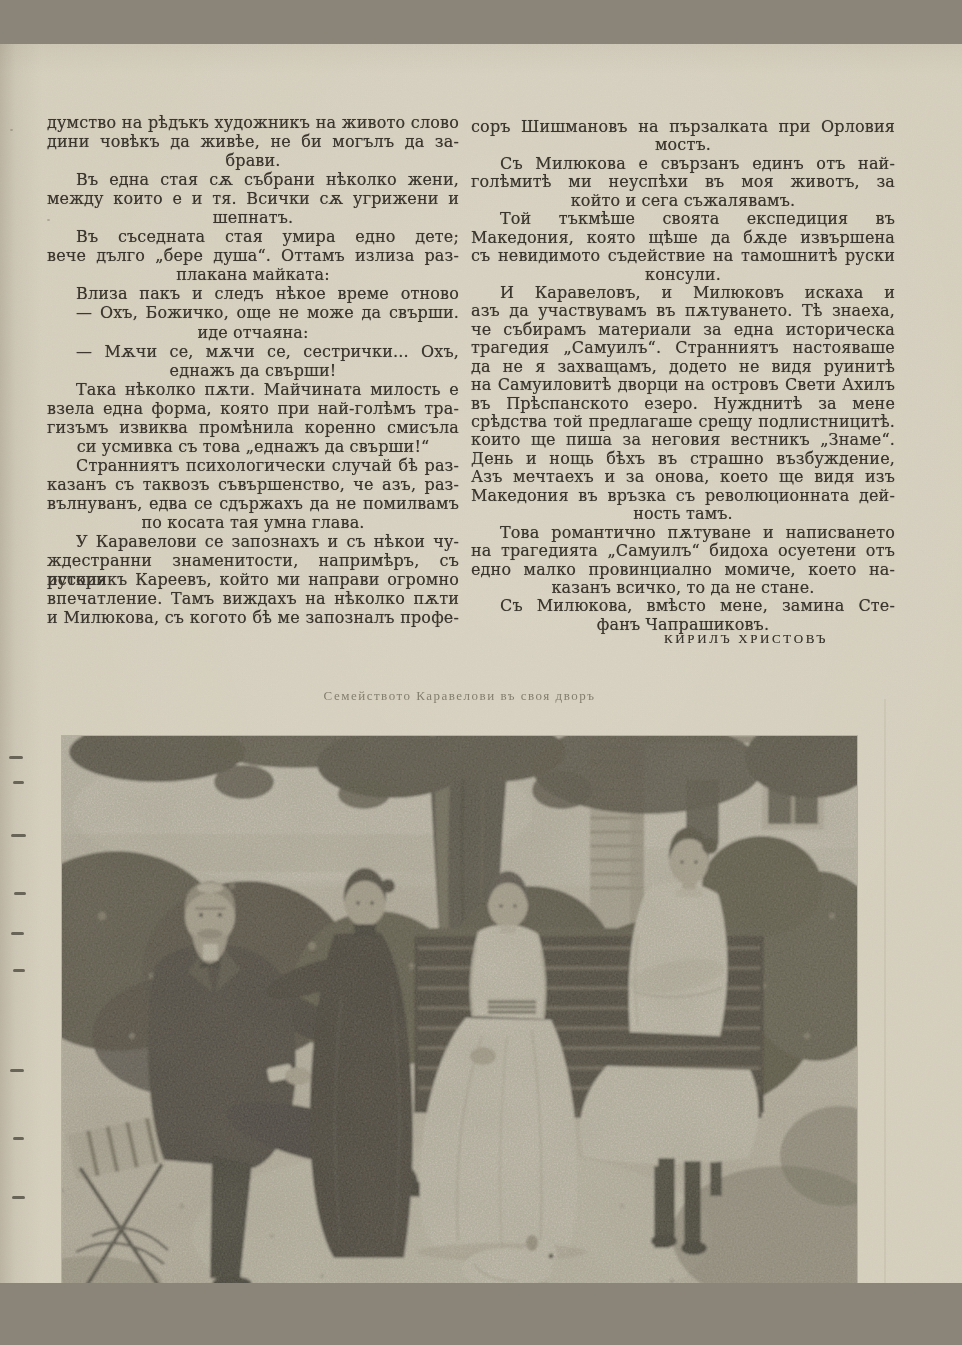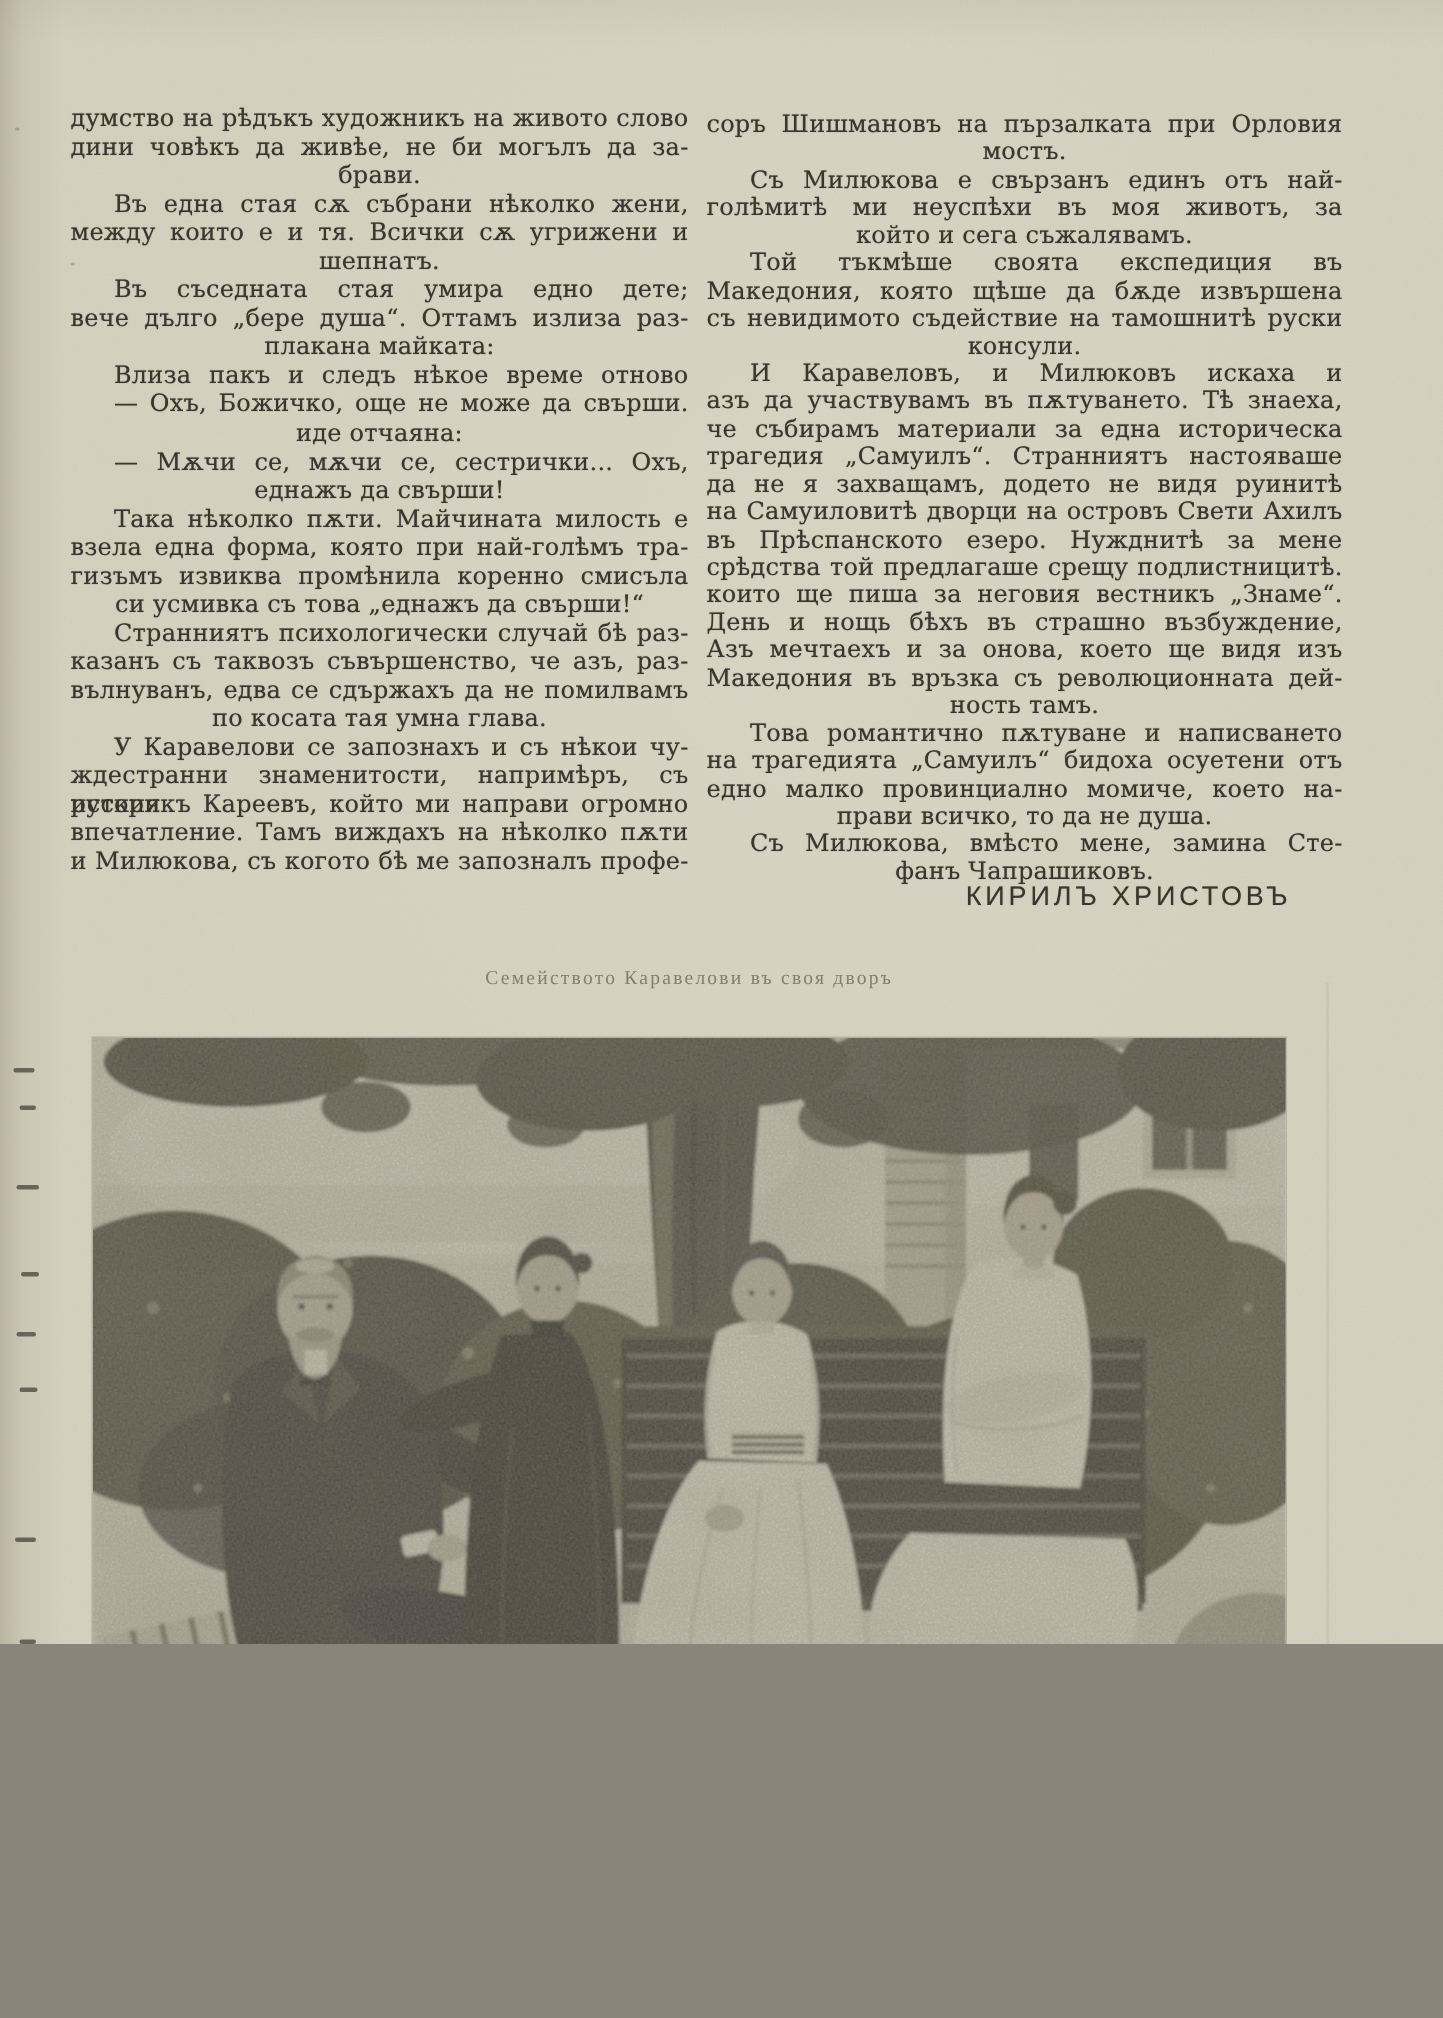--- a/index.html
+++ b/index.html
@@ -1,41 +1,42 @@
 <!DOCTYPE html>
 <html style="--paper: #d9d3c2; --ink: #3a352d; --caption_ink: #837e6e; --photo_base: #c9c4b4;"><head>
 <meta charset="utf-8">
 <style>
   html,body{margin:0;padding:0;background:#8a8578;}
   .page{
-    position:relative;width:962px;height:1096px;overflow:hidden;
+    position:relative;width:962px;height:1239px;overflow:hidden;
     background:
       linear-gradient(180deg, rgba(110,100,80,.07), rgba(110,100,80,0) 30px),
       linear-gradient(90deg, rgba(95,85,62,.22), rgba(95,85,62,.07) 16px, rgba(95,85,62,0) 42px),
       radial-gradient(ellipse at 55% 35%, rgba(255,255,252,.10), rgba(255,255,252,0) 65%),
       var(--paper,#d9d3c2);
     font-family:"DejaVu Serif",serif;
     color:var(--ink,#3a352d);
+    margin-top:44px;
   }
   .noise{position:absolute;inset:0;pointer-events:none;opacity:.35;}
   .col{position:absolute;}
   #col-left{left:47px;top:69px;width:412px;--lh:19.05px;}
   #col-right{left:471px;top:74px;width:424px;--lh:18.45px;}
   .line{
     font-size:16px;line-height:var(--lh);height:var(--lh);
     letter-spacing:.15px;
     text-shadow:0 0 .7px rgba(56,50,42,.55);
     text-align:center;
   }
   .line.j{text-align:justify;text-align-last:justify;}
   .line.ind{text-indent:29px;}
   .signature{
-    position:absolute;left:477px;top:587px;width:424px;box-sizing:border-box;
+    position:absolute;left:444px;top:587px;width:424px;box-sizing:border-box;
     padding-right:40px;text-align:right;
-    font-family:Liberation Sans, sans-serif;font-size:18px;
+    font-family:Liberation Serif, serif;font-size:13px;
     letter-spacing:2.6px;color:var(--ink,#3a352d);
     text-shadow:0 0 .6px rgba(56,50,42,.5);
   }
   .caption{
     position:absolute;left:62px;top:644px;width:795px;text-align:center;
     font-family:Liberation Serif, serif;font-size:13px;
     letter-spacing:1.5px;color:var(--caption_ink,#837e6e);
   }
   .photo{
     position:absolute;left:62px;top:692px;width:795px;height:564px;
@@ -126,21 +127,21 @@
       <div class="line j">въ Прѣспанското езеро. Нужднитѣ за мене</div>
       <div class="line j">срѣдства той предлагаше срещу подлистницитѣ.</div>
       <div class="line j">които ще пиша за неговия вестникъ „Знаме“.</div>
       <div class="line j">День и нощь бѣхъ въ страшно възбуждение,</div>
       <div class="line j">Азъ мечтаехъ и за онова, което ще видя изъ</div>
       <div class="line j">Македония въ връзка съ революционната дей-</div>
       <div class="line">ность тамъ.</div>
       <div class="line j ind">Това романтично пѫтуване и написването</div>
       <div class="line j">на трагедията „Самуилъ“ бидоха осуетени отъ</div>
       <div class="line j">едно малко провинциално момиче, което на-</div>
-      <div class="line">прави всичко, то да не душа.</div>
+      <div class="line">казанъ всичко, то да не стане.</div>
       <div class="line j ind">Съ Милюкова, вмѣсто мене, замина Сте-</div>
       <div class="line">фанъ Чапрашиковъ.</div>
     </div>
 
   <div class="signature">КИРИЛЪ ХРИСТОВЪ</div>
 
   <div class="caption">Семейството Каравелови въ своя дворъ</div>
 
   <div class="photo">
     <svg viewBox="0 0 795 564" preserveAspectRatio="none">

